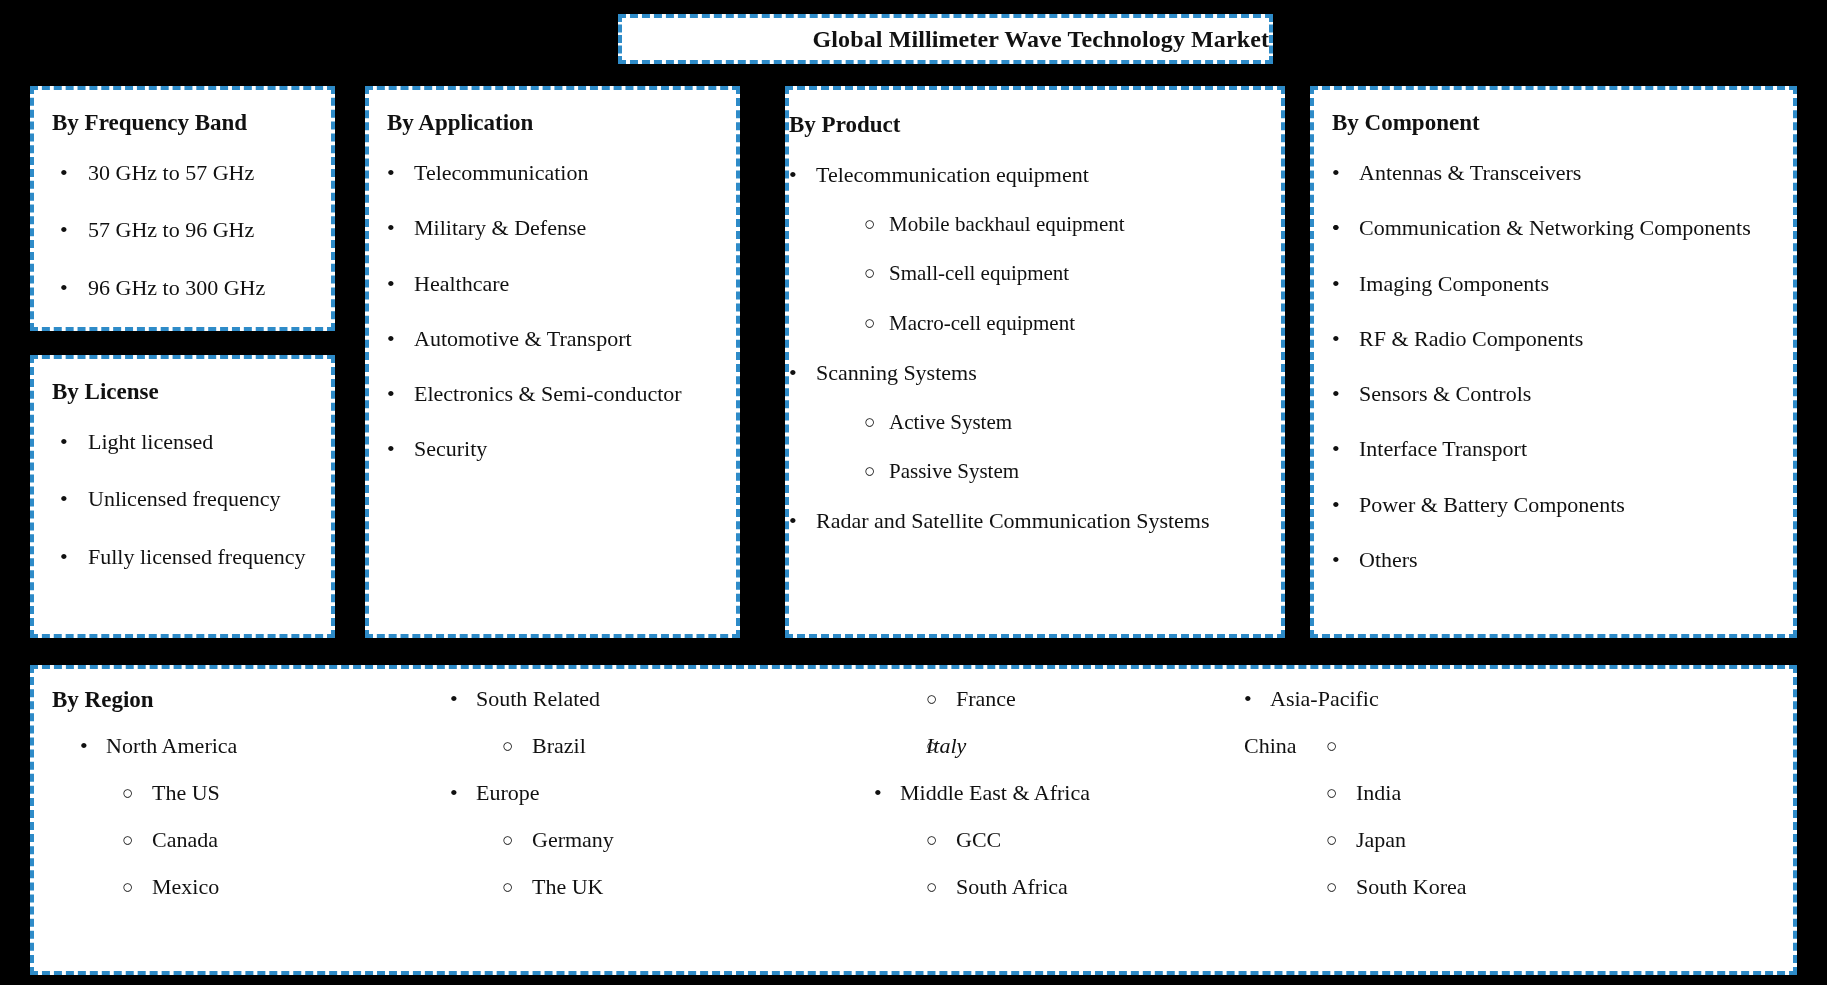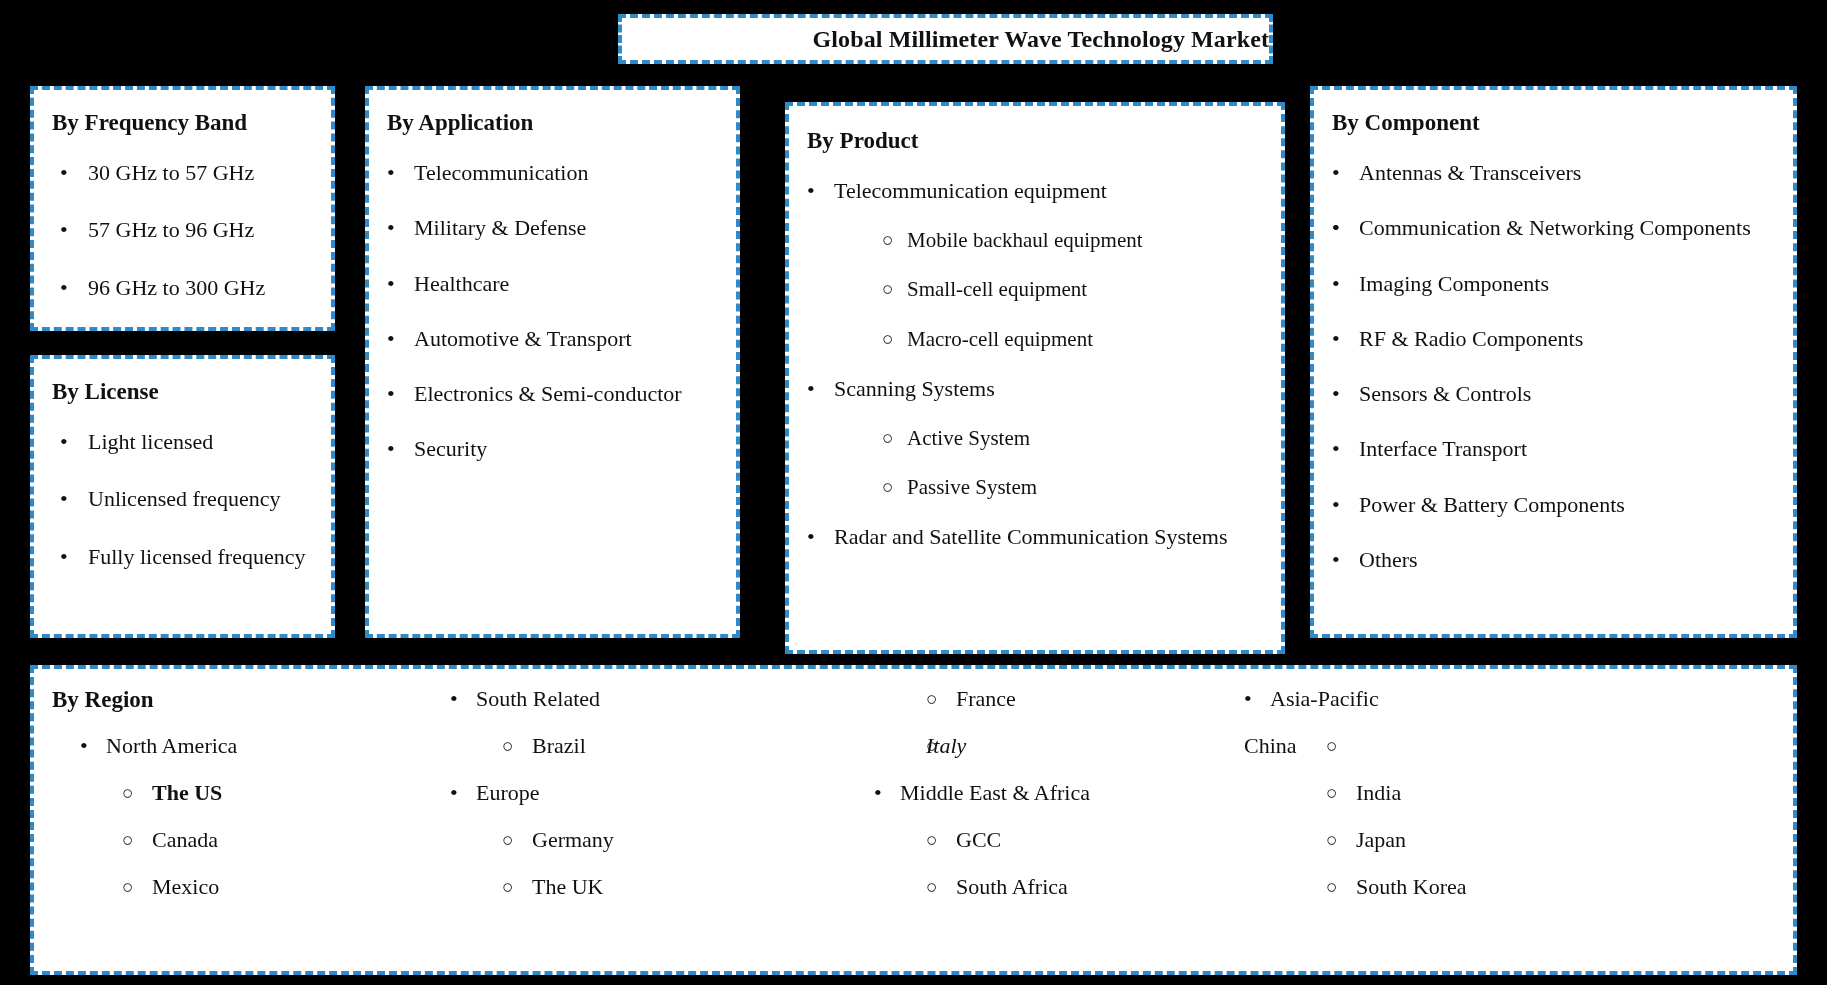--- a/index.html
+++ b/index.html
@@ -18,21 +18,21 @@
   ul.lvl1{list-style:none;margin:0;padding:0;}
   ul.lvl1>li{position:relative;font-size:22px;line-height:1.15;}
   .b1{position:absolute;left:0;top:0;font-size:22px;}
   .t1{display:inline-block;}
   .b2{position:absolute;font-size:19px;}
 
   
   #freq-box{left:30px;top:86px;width:305px;height:245px;padding:20px 18px;}
   #lic-box{left:30px;top:355px;width:305px;height:283px;padding:20px 18px;}
   #app-box{left:365px;top:86px;width:375px;height:552px;padding:20px 18px;}
-  #prod-box{left:785px;top:86px;width:500px;height:552px;padding:22px 18px;margin-top:16px;}
+  #prod-box{left:785px;top:86px;width:500px;height:552px;padding:22px 0;}
   #comp-box{left:1310px;top:86px;width:487px;height:552px;padding:20px 18px;}
   #region-box{left:30px;top:665px;width:1767px;height:310px;padding:18px 18px;}
 
   #freq-box .head,#lic-box .head,#app-box .head,#comp-box .head{margin-bottom:24px;}
   #prod-box .head{margin-bottom:24px;}
 
   #freq-box li,#lic-box li{padding-left:36px;margin-bottom:32px;}
   #app-box li{padding-left:27px;margin-bottom:30px;}
   #comp-box li{padding-left:27px;margin-bottom:30px;}
   #prod-box li.l1{padding-left:27px;margin-bottom:25px;}
@@ -125,21 +125,21 @@
         <div class="rcell rc3"><span class="circ" style="left: 52px; top: 2px;">○</span><span style="margin-left: 82px;">France</span></div>
         <div class="rcell rc4"><span class="bullet" style="left: 0px; top: 0px;">•</span><span style="margin-left: 26px;">Asia-Pacific</span></div>
       </div>
       <div class="rrow">
         <div class="rcell rc1"><span class="bullet" style="left: 28px; top: 0px;">•</span><span style="margin-left: 54px;">North America</span></div>
         <div class="rcell rc2"><span class="circ" style="left: 66px; top: 2px;">○</span><span style="margin-left: 96px;">Brazil</span></div>
         <div class="rcell rc3"><span class="circ" style="left: 52px; top: 2px;">○</span><span style="margin-left: 52px; font-style: italic;">Italy</span></div>
         <div class="rcell rc4"><span class="circ" style="left: 82px; top: 2px;">○</span><span style="">China</span></div>
       </div>
       <div class="rrow">
-        <div class="rcell rc1"><span class="circ" style="left: 70px; top: 2px;">○</span><span style="margin-left: 100px; font-weight: bold;">The US</span></div>
+        <div class="rcell rc1"><span class="circ" style="left: 70px; top: 2px;">○</span><span style="margin-left: 100px;">The US</span></div>
         <div class="rcell rc2"><span class="bullet" style="left: 14px; top: 0px;">•</span><span style="margin-left: 40px;">Europe</span></div>
         <div class="rcell rc3"><span class="bullet" style="left: 0px; top: 0px;">•</span><span style="margin-left: 26px;">Middle East &amp; Africa</span></div>
         <div class="rcell rc4"><span class="circ" style="left: 82px; top: 2px;">○</span><span style="margin-left: 112px;">India</span></div>
       </div>
       <div class="rrow">
         <div class="rcell rc1"><span class="circ" style="left: 70px; top: 2px;">○</span><span style="margin-left: 100px;">Canada</span></div>
         <div class="rcell rc2"><span class="circ" style="left: 66px; top: 2px;">○</span><span style="margin-left: 96px;">Germany</span></div>
         <div class="rcell rc3"><span class="circ" style="left: 52px; top: 2px;">○</span><span style="margin-left: 82px;">GCC</span></div>
         <div class="rcell rc4"><span class="circ" style="left: 82px; top: 2px;">○</span><span style="margin-left: 112px;">Japan</span></div>
       </div>

